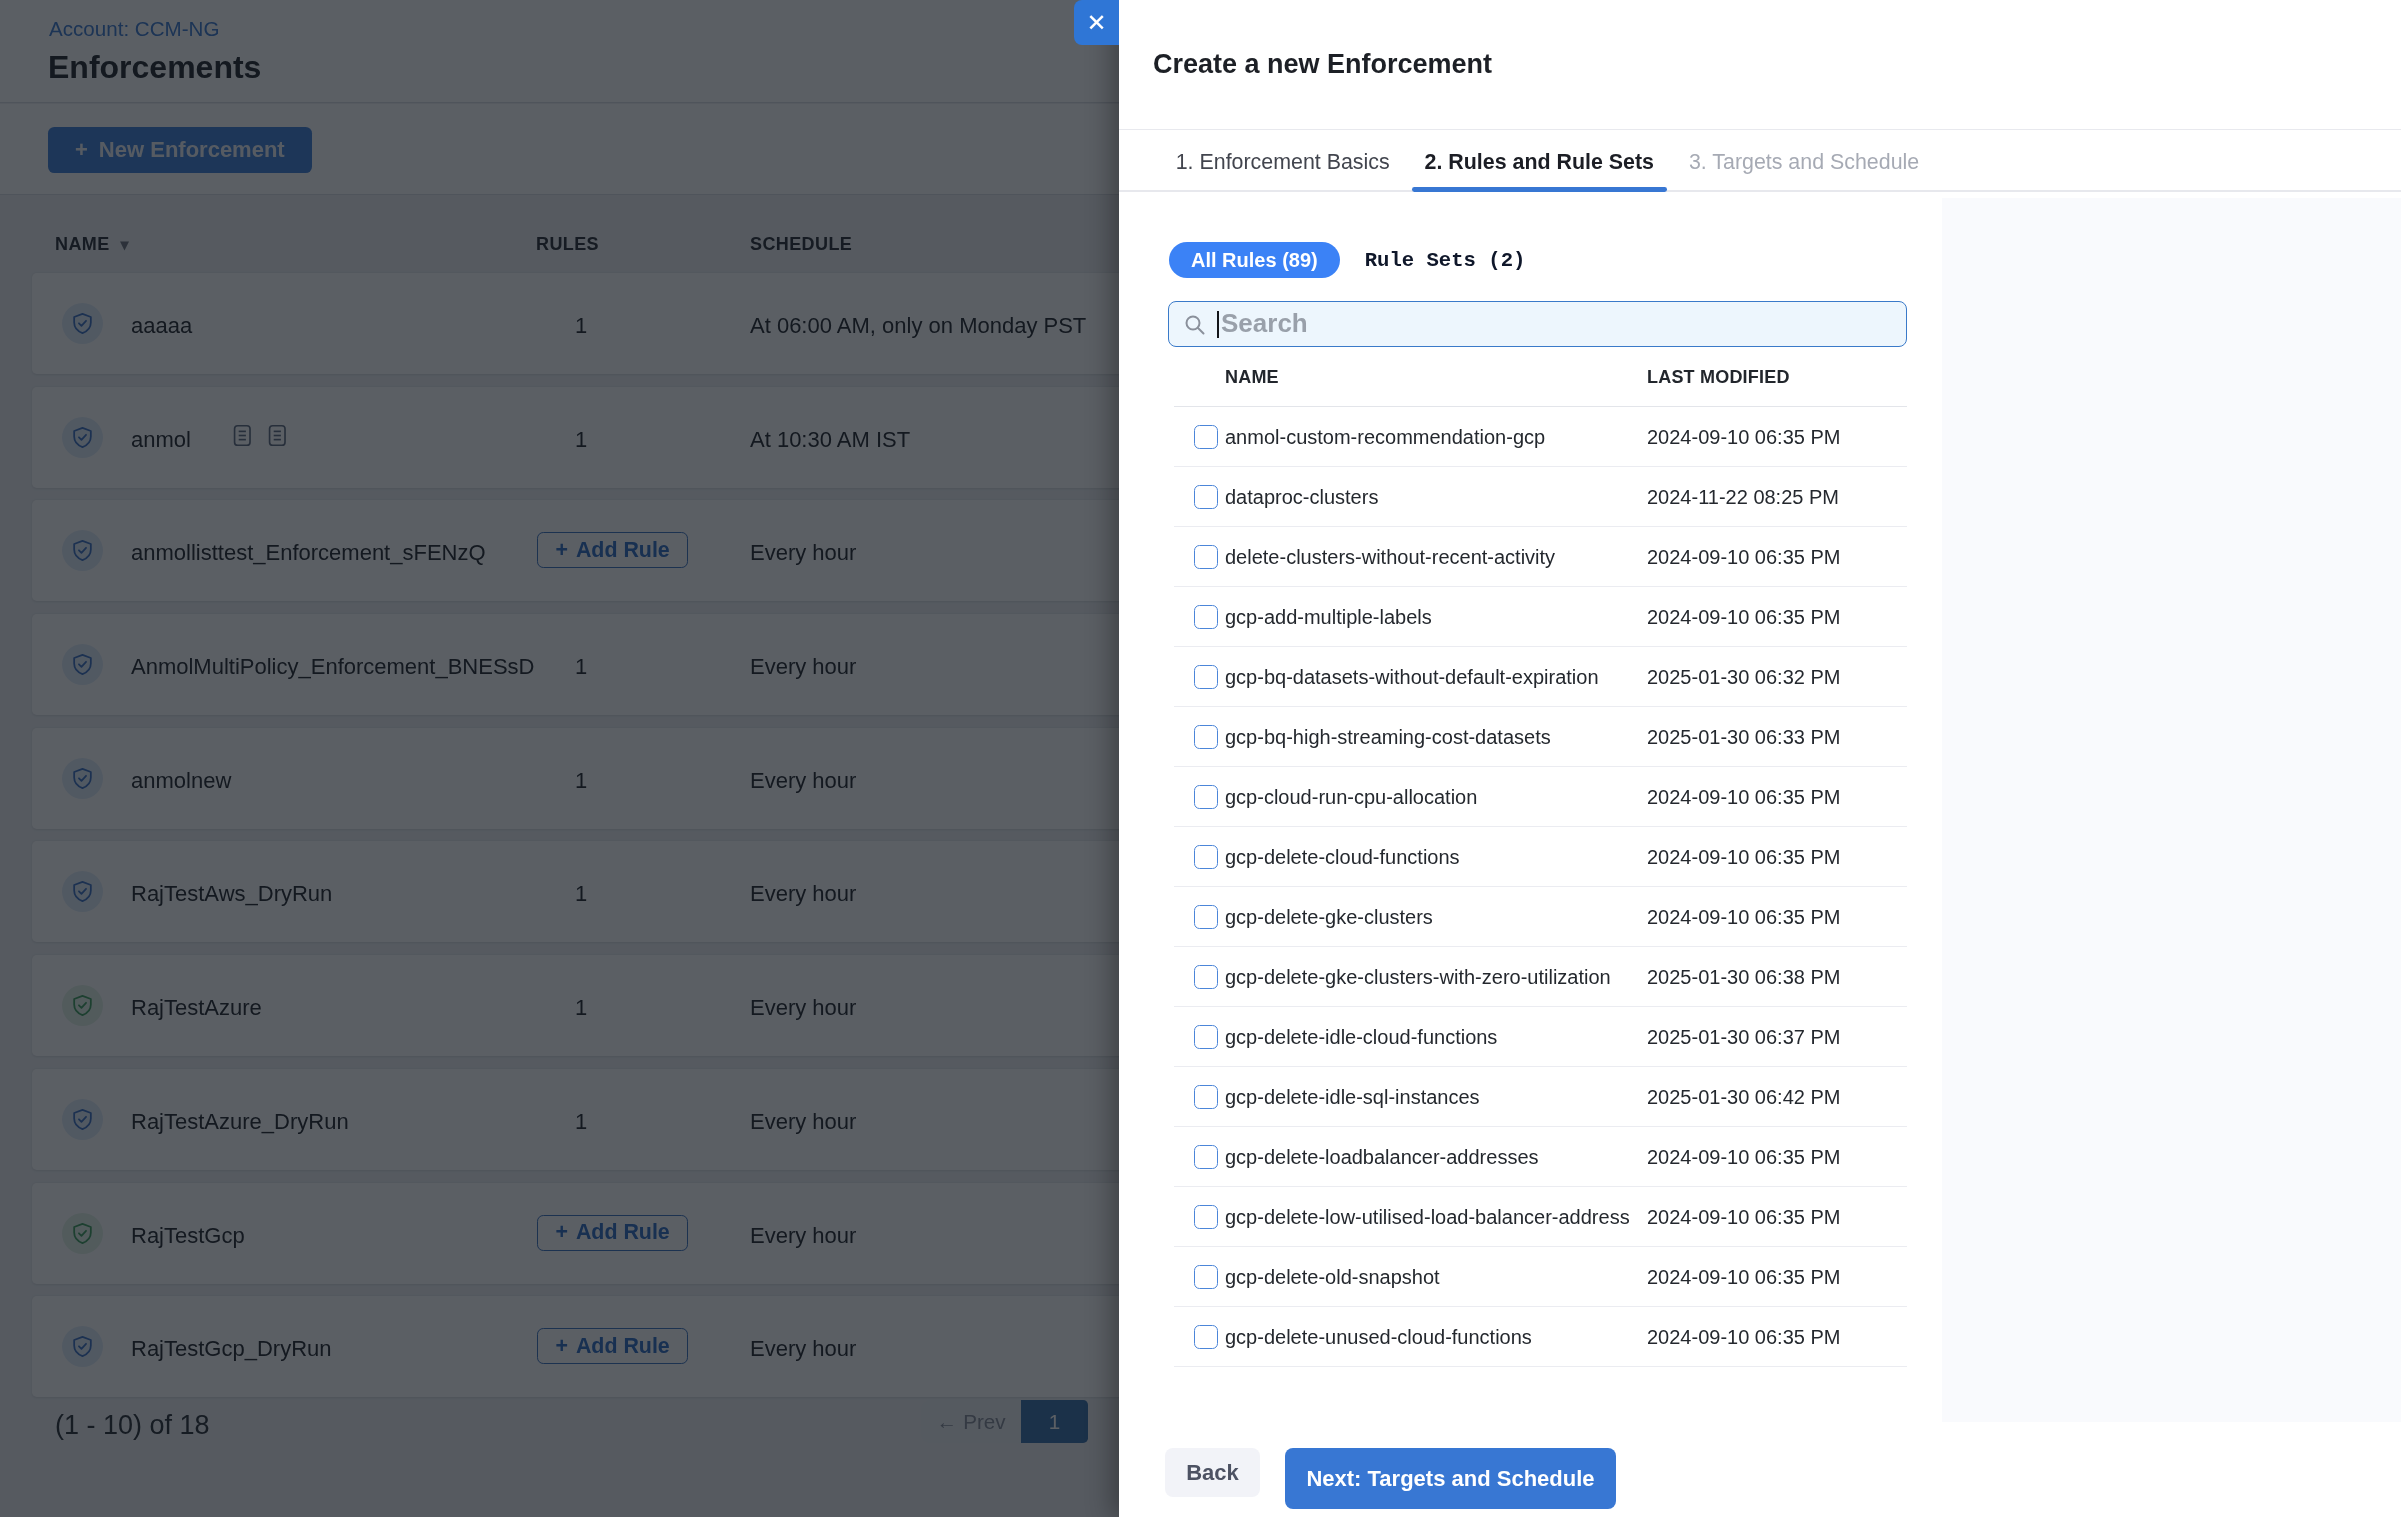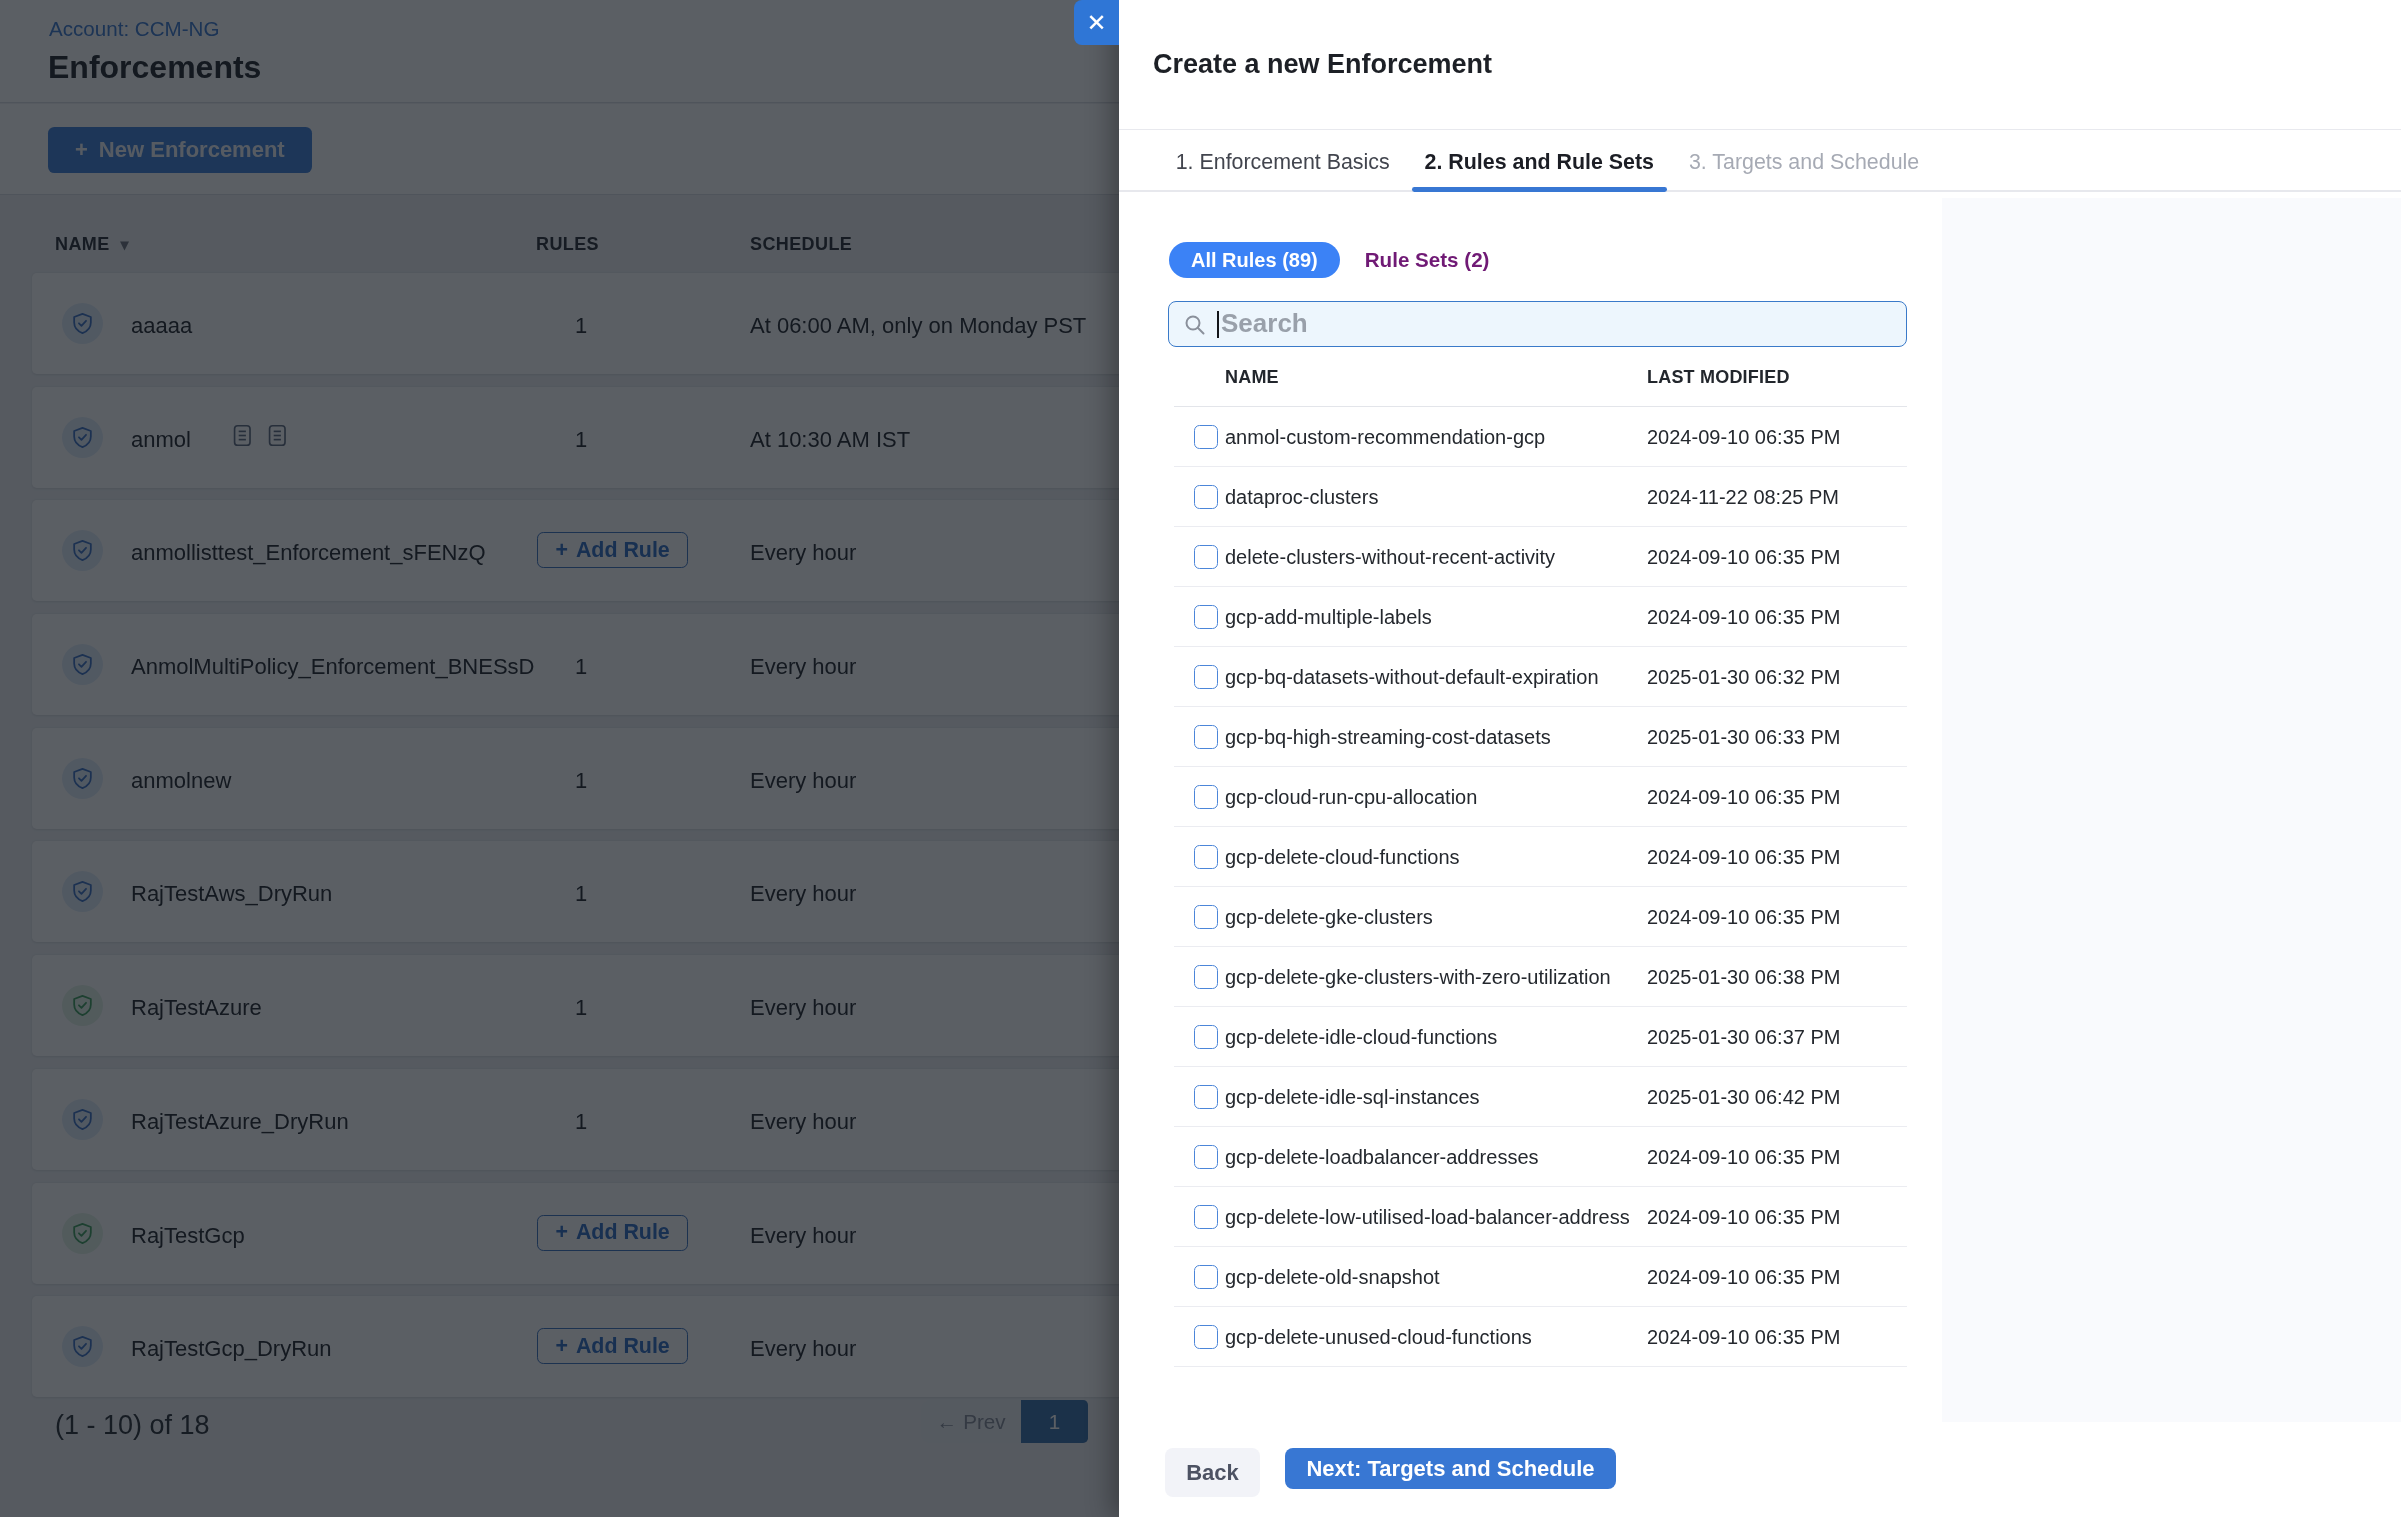--- a/index.html
+++ b/index.html
@@ -56,41 +56,41 @@
   .tabs { position:absolute; top:135px; left:44px; height:55px; display:flex;align-items:center; }
   .tabline { position:absolute; top:190px; left:0; right:0; height:1.6px; background:#e7e8ed; }
   .tab { position:relative; height:55px; padding:0 12.7px; margin-right:9.5px; display:flex; align-items:center;
          font-size:21.4px; color:#42454e; cursor:pointer; }
   .tab.active { color:#1c1e25; font-weight:bold; }
   .tab.active::after { content:""; position:absolute; left:0; right:0; bottom:-1.6px; height:4.8px; border-radius:2.4px; background:#3877d3; }
   .tab.future { color:#a6aab4; }
   .pills { position:absolute; top:242px; left:50px; height:36px; display:flex; align-items:center; }
   .pill { height:36px; padding:0 22px; border-radius:18px; background:#3b82f6; color:#ffffff;
           font-size:20px; font-weight:bold; display:flex; align-items:center; border:none; font-family:inherit; cursor:pointer; }
-  .rulesets-link { margin-left:25px; font-size:20.6px; font-weight:bold; color:#701a75; cursor:pointer; background:none; border:none; font-family:Liberation Sans, sans-serif; }
+  .rulesets-link { margin-left:25px; font-size:20.6px; font-weight:bold; color:#0f172a; cursor:pointer; background:none; border:none; font-family:Liberation Mono, monospace; }
   .searchbox { position:absolute; top:301px; left:49px; width:739px; height:46px; background:#edf6fd;
                border:1.6px solid #3a7ac9; border-radius:8px; }
   .search-ic { position:absolute; left:14.3px; top:11px; }
   .search-caret { position:absolute; left:48px; top:8.7px; width:1.6px; height:27px; background:#14161a; }
   .searchbox input { position:absolute; left:52px; top:0; width:665px; height:43px; border:none; outline:none;
                      background:transparent; font-size:26px; color:#2a2e34; font-family:inherit;font-weight:bold; }
   .searchbox input::placeholder { color:#99a0aa; }
   .dtable { position:absolute; left:55px; top:348px; width:733px; }
   .dthead { position:relative; height:59px; border-bottom:0.8px solid #e3e5ea; }
   .dth { position:absolute; top:19px; font-size:18px; font-weight:bold; color:#22262c; letter-spacing:0.2px; }
   .dth.h-name { left:51px; } .dth.h-mod { left:473px; }
   .drow { position:relative; height:60px; border-bottom:0.8px solid #ebecf1; }
   .cbx { position:absolute; left:20px; top:18px; width:24px; height:24px; border:1.6px solid #4c86d9; border-radius:5.5px;
          background:#ffffff; cursor:pointer; }
   .dname { position:absolute; left:51px; top:19px; font-size:20px; color:#24282e; white-space:nowrap; }
   .dmod { position:absolute; left:473px; top:19px; font-size:20px; color:#24282e; white-space:nowrap; }
   .preview-panel { position:absolute; left:823px; top:198px; width:459px; height:1224px; background:#f9fafd; }
   .back-btn { position:absolute; left:46px; top:1448px; width:95px; height:49px; background:#f2f3f8; border:none;
               border-radius:8px; color:#4d5263; font-size:22px; font-weight:bold; font-family:inherit; cursor:pointer; }
-  .next-btn { position:absolute; left:166px; top:1448px; width:331px; height:41px; background:#3877d3; border:none;
+  .next-btn { position:absolute; left:166px; top:1448px; width:331px; height:61px; background:#3877d3; border:none;
               border-radius:8px; color:#ffffff; font-size:22px; font-weight:bold; font-family:inherit; cursor:pointer; }
 </style>
 </head>
 <body>
 
 <div class="canvas">
 
   <div class="page">
     <div class="page-header">
       <a class="account-link">Account: CCM-NG</a>

